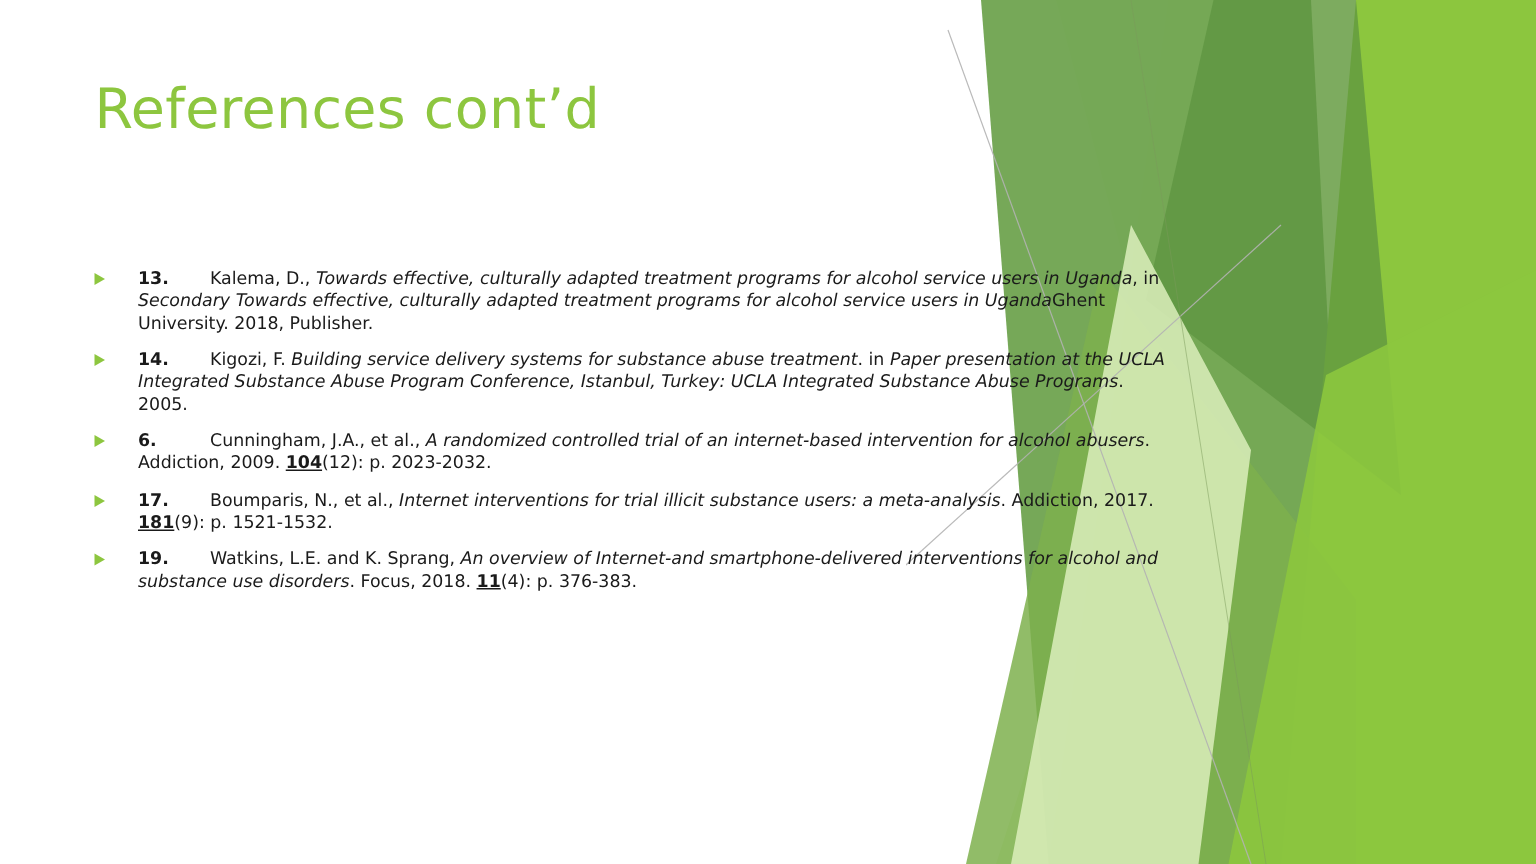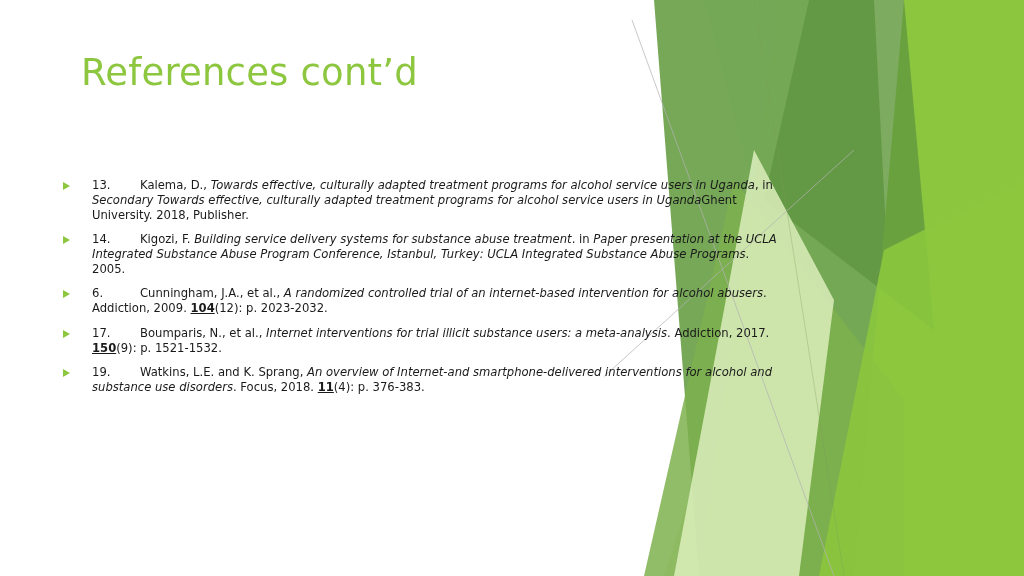--- a/index.html
+++ b/index.html
@@ -27,21 +27,21 @@
     top: 0;
     right: 0;
     width: 420px;
     height: 576px;
     pointer-events: none;
   }
 
   
   #title {
     position: absolute;
-    left: 81px;
+    left: 63px;
     top: 52px;
     width: 640px;
     font-family: "DejaVu Sans", sans-serif;
     font-size: 37px;
     font-weight: 400;
     letter-spacing: 0.2px;
     color: #8DC63F;
     line-height: 1.15;
     white-space: nowrap;
   }
@@ -72,20 +72,21 @@
     top: 4px;
     width: 0;
     height: 0;
     border-left: 7px solid #8DC63F;
     border-top: 4.5px solid transparent;
     border-bottom: 4.5px solid transparent;
   }
   .num {
     display: inline-block;
     min-width: 48px;
+    font-weight: bold;
   }
   .ref i, .ref em { font-style: italic; text-align: right; }
   .ref b, .ref strong { font-weight: bold; text-decoration: underline; }
 </style>
 </head>
 <body>
 
 <div id="slide">
 
   <svg id="decor" viewBox="0 0 420 576" preserveAspectRatio="none" xmlns="http://www.w3.org/2000/svg">
@@ -109,17 +110,17 @@
     <line x1="-220" y1="576" x2="250" y2="150" stroke="#B3B3B3" stroke-width="0.8" opacity="0.9"></line>
     <line x1="150" y1="0" x2="240" y2="576" stroke="#7a9a5a" stroke-width="0.6" opacity="0.55"></line>
   </svg>
 
   <div id="title" style="color: rgb(141, 198, 63);">References cont’d</div>
 
   <div id="bodyblock">
       <div class="ref"><span class="bullet" style="border-left-color: rgb(141, 198, 63);"></span><span class="num">13.</span><span>Kalema, D., <i>Towards effective, culturally adapted treatment programs for alcohol service users in Uganda</i>, in <i>Secondary Towards effective, culturally adapted treatment programs for alcohol service users in Uganda</i>Ghent University. 2018, Publisher.</span></div>
       <div class="ref"><span class="bullet" style="border-left-color: rgb(141, 198, 63);"></span><span class="num">14.</span><span>Kigozi, F. <i>Building service delivery systems for substance abuse treatment</i>. in <i>Paper presentation at the UCLA Integrated Substance Abuse Program Conference, Istanbul, Turkey: UCLA Integrated Substance Abuse Programs</i>. 2005.</span></div>
       <div class="ref"><span class="bullet" style="border-left-color: rgb(141, 198, 63);"></span><span class="num">6.</span><span>Cunningham, J.A., et al., <i>A randomized controlled trial of an internet-based intervention for alcohol abusers</i>. Addiction, 2009. <b>104</b>(12): p. 2023-2032.</span></div>
-      <div class="ref"><span class="bullet" style="border-left-color: rgb(141, 198, 63);"></span><span class="num">17.</span><span>Boumparis, N., et al., <i>Internet interventions for trial illicit substance users: a meta-analysis</i>. Addiction, 2017. <b>150</b>(9): p. 1521-1532.</span></div>
+      <div class="ref"><span class="bullet" style="border-left-color: rgb(141, 198, 63);"></span><span class="num">17.</span><span>Boumparis, N., et al., <i>Internet interventions for trial illicit substance users: a meta-analysis</i>. Addiction, 2017. <b>181</b>(9): p. 1521-1532.</span></div>
       <div class="ref"><span class="bullet" style="border-left-color: rgb(141, 198, 63);"></span><span class="num">19.</span><span>Watkins, L.E. and K. Sprang, <i>An overview of Internet-and smartphone-delivered interventions for alcohol and substance use disorders</i>. Focus, 2018. <b>11</b>(4): p. 376-383.</span></div>
     </div>
 
 </div>
 
 </body></html>

